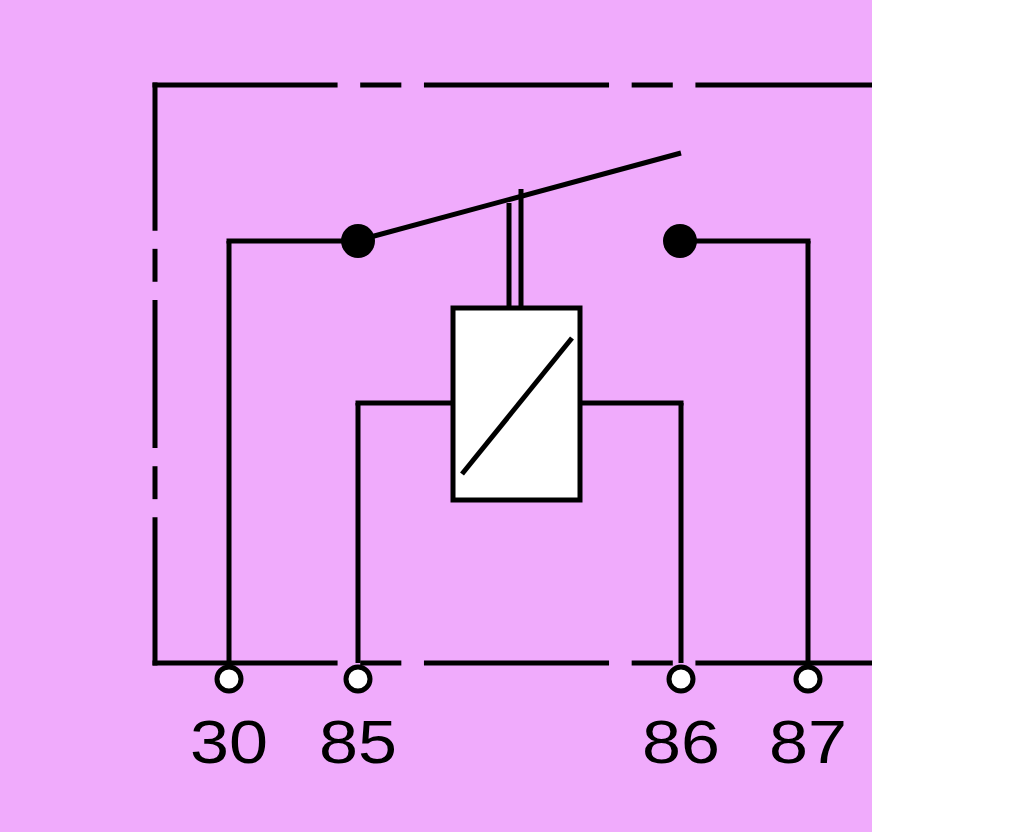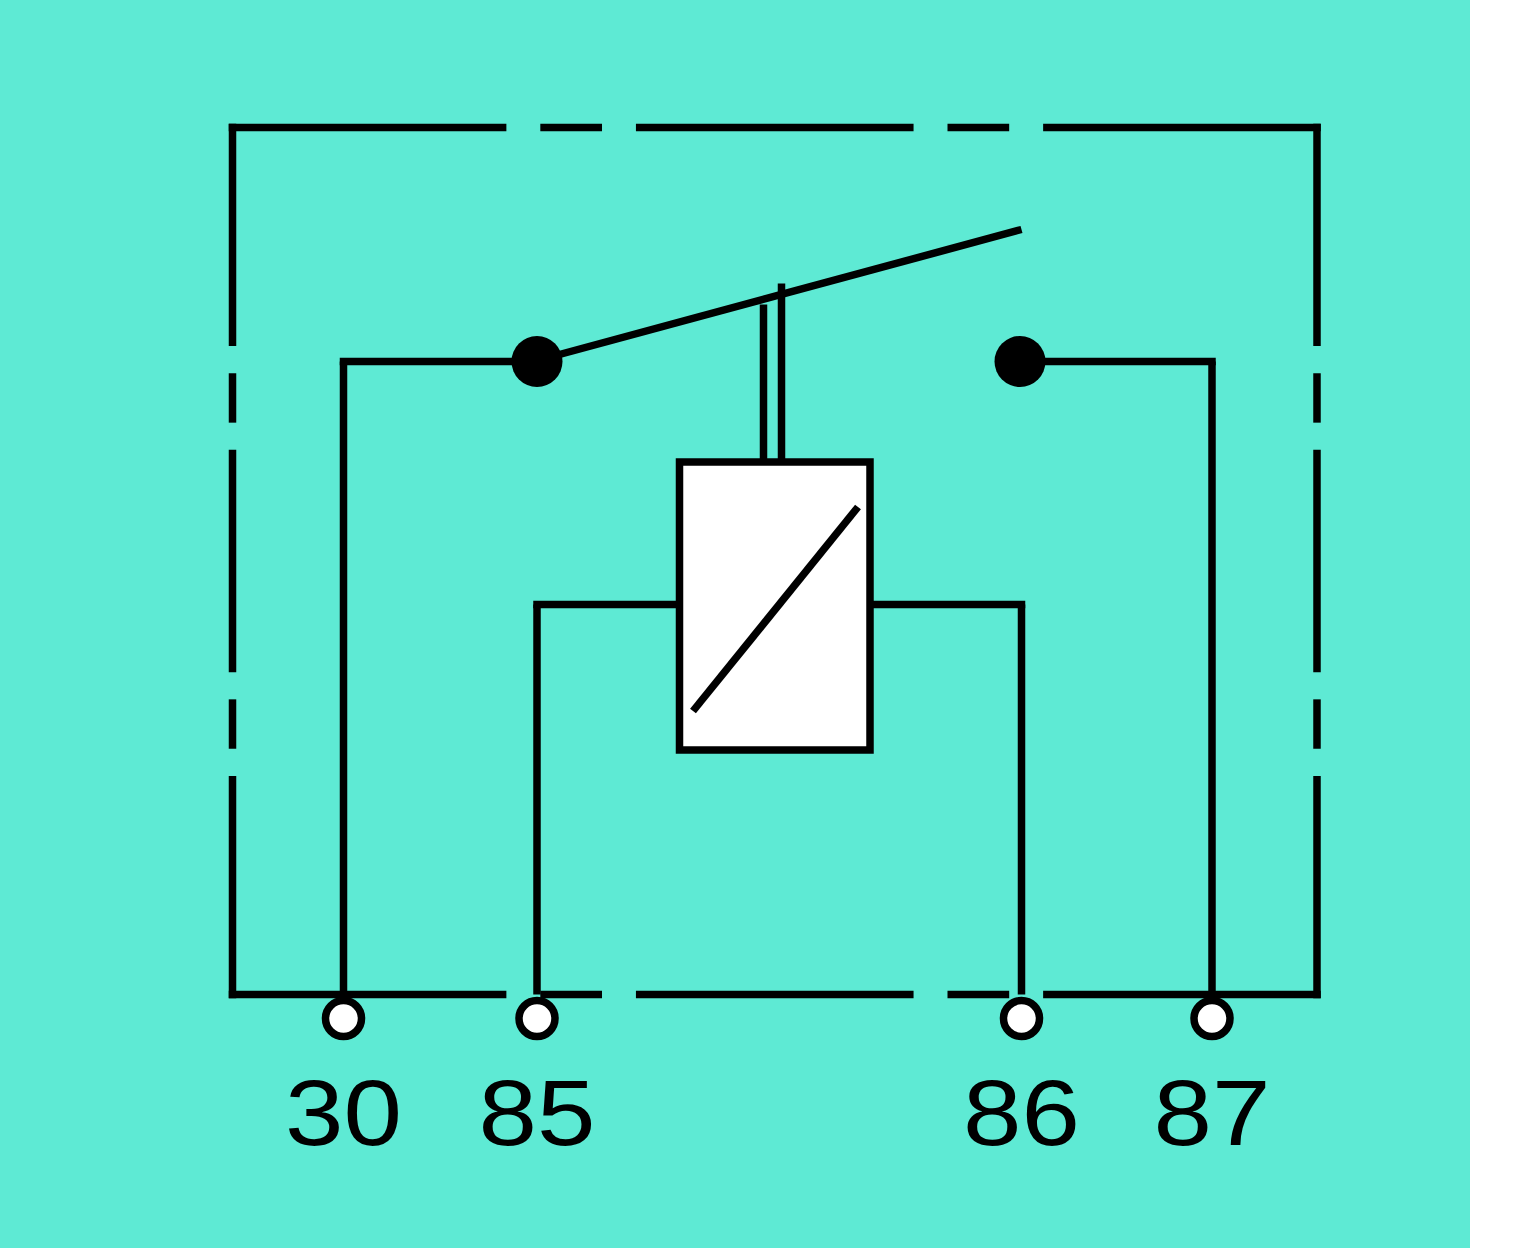--- a/index.html
+++ b/index.html
@@ -6,23 +6,23 @@
   html, body {
     margin: 0;
     padding: 0;
     background: #ffffff;
   }
   body {
     font-family: "Liberation Sans", sans-serif;
   }
   #canvas-wrap {
     position: relative;
-    width: 980px;
+    width: 872px;
     height: 832px;
-    background: #5eead4;
+    background: #f0abfc;
     overflow: hidden;
   }
   svg#relay-svg {
     display: block;
     width: 1016px;
     height: 832px;
   }
   .term-label {
     font-family: "Liberation Sans", sans-serif;
     font-size: 62px;

